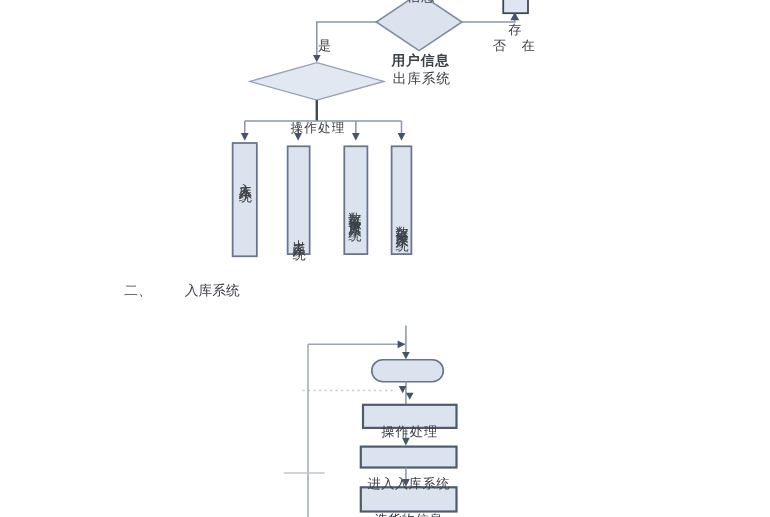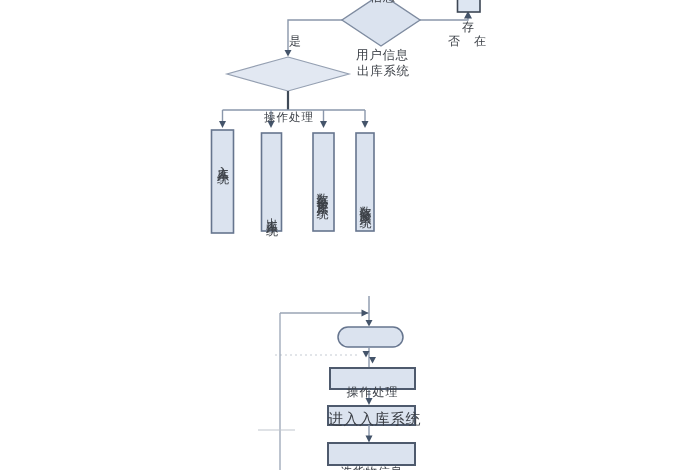--- a/index.html
+++ b/index.html
@@ -83,33 +83,36 @@
     <polygon points="369,442.5 365.5,435.5 372.5,435.5" fill="#44546a"></polygon>
 
     <rect x="328" y="443" width="87" height="22" fill="#dbe3ef" stroke="#4e5a6d" stroke-width="2"></rect>
 
     <line x1="280" y1="313" x2="280" y2="470" stroke="#9aa5b5" stroke-width="1.3"></line>
     <line x1="258" y1="430" x2="295" y2="430" stroke="#c0c5cd" stroke-width="1.2"></line>
   </svg>
 
   <div class="txt" style="left:370px;top:-9px;font-size:12px;letter-spacing:1px;">信息</div>
 
-  <div class="txt" style="left:356px;top:49px;font-size:12.5px;letter-spacing:0.7px;">用户信息</div>
+  <div class="txt" style="left:356px;top:49px;font-size:12.5px;letter-spacing:0.7px;font-weight:bold;">用户信息</div>
   <div class="txt" style="left:357px;top:65px;font-size:12.5px;letter-spacing:0.7px;">出库系统</div>
 
   <div class="txt" style="left:289px;top:35px;font-size:12px;">是</div>
   <div class="txt" style="left:448px;top:35px;font-size:12px;">否</div>
   <div class="txt" style="left:462px;top:21px;font-size:12px;">存</div>
   <div class="txt" style="left:474px;top:35px;font-size:12px;">在</div>
 
   <div class="txt" style="left:264px;top:111px;font-size:11.5px;letter-spacing:1px;">操作处理</div>
 
   <div class="vtext" style="left:222.5px;top:156px;">入库系统</div>
   <div class="vtext" style="left:271.5px;top:208px;">出库系统</div>
   <div class="vtext" style="left:322px;top:183px;">数据备份还原系统</div>
   <div class="vtext" style="left:365px;top:196px;">数据修改系统</div>
 
+  <div class="txt" style="left:113px;top:258px;font-size:12.5px;">
+    <span>二、</span><span style="display:inline-block;width:30px;"></span><span>入库系统</span>
+  </div>
 
   <div class="txt center" style="left:330px;top:386px;width:85px;font-size:12px;letter-spacing:1px;">操作处理</div>
-  <div class="txt center" style="left:328px;top:411px;width:87px;font-size:15px;letter-spacing:0.5px;">进入入库系统</div>
+  <div class="txt center" style="left:328px;top:434px;width:87px;font-size:12px;letter-spacing:0.5px;">进入入库系统</div>
   <div class="txt center" style="left:328px;top:466px;width:87px;font-size:12px;letter-spacing:0.5px;">选货物信息</div>
 
 </div>
 
 </body></html>

